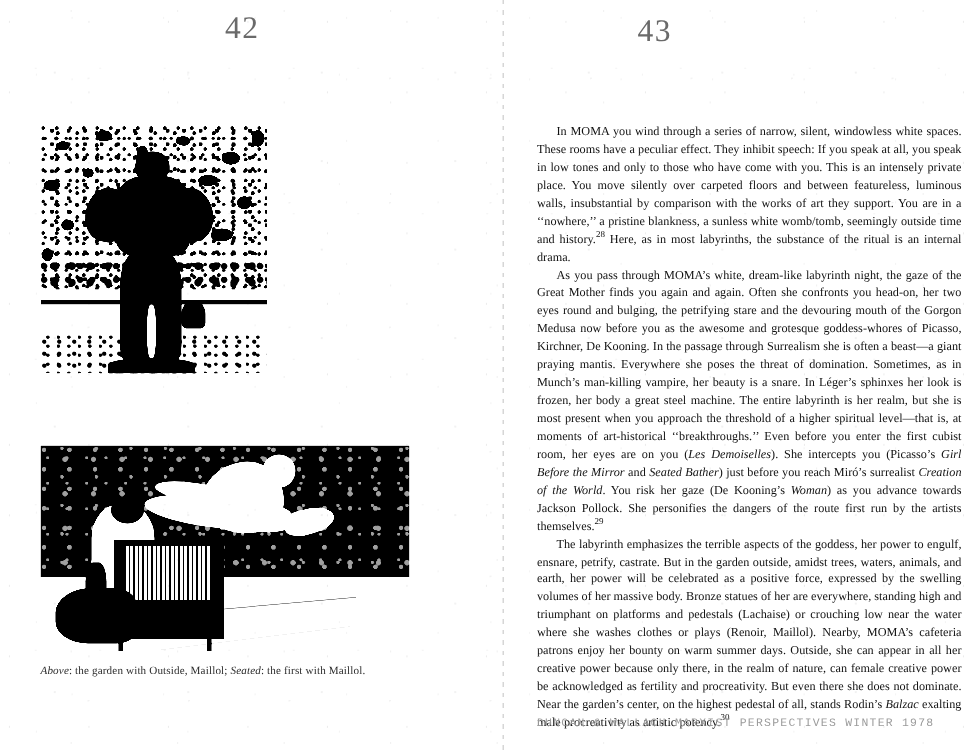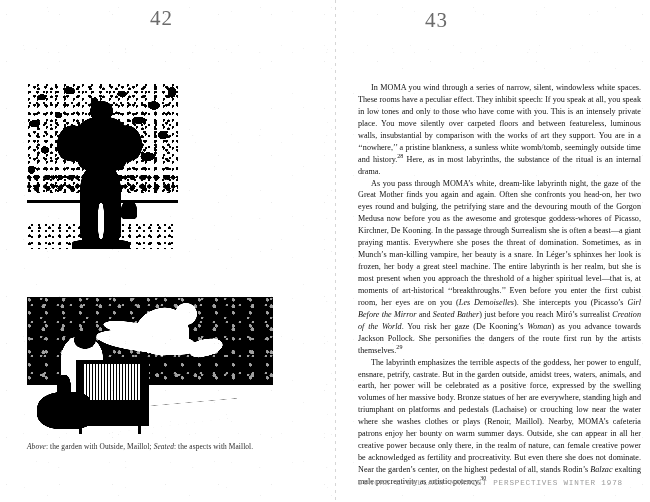--- a/index.html
+++ b/index.html
@@ -403,21 +403,21 @@
     <div class="seated-head"></div>
     <div class="chair"></div>
     <div class="chair-mesh"></div>
     <div class="chair-leg-l"></div>
     <div class="chair-leg-r"></div>
     <div class="bag"></div>
     <div class="foreground-clutter"></div>
   </div>
 
   <div id="caption">
-    <i>Above</i><span>: the garden with Outside, Maillol; </span><i>Seated</i><span>: the aspects with Maillol.</span>
+    <i>Above</i><span>: the garden with Outside, Maillol; </span><i>Seated</i><span>: the first with Maillol.</span>
   </div>
 
   <div id="text-column">
       <p><span>In MOMA you wind through a series of narrow, silent, windowless white spaces. These rooms have a peculiar effect. They inhibit speech: If you speak at all, you speak in low tones and only to those who have come with you. This is an intensely private place. You move silently over carpeted floors and between featureless, luminous walls, insubstantial by comparison with the works of art they support. You are in a ‘‘nowhere,’’ a pristine blankness, a sunless white womb/tomb, seemingly outside time and history.</span><sup>28</sup><span> Here, as in most labyrinths, the substance of the ritual is an internal drama.</span></p>
       <p><span>As you pass through MOMA’s white, dream-like labyrinth night, the gaze of the Great Mother finds you again and again. Often she confronts you head-on, her two eyes round and bulging, the petrifying stare and the devouring mouth of the Gorgon Medusa now before you as the awesome and grotesque goddess-whores of Picasso, Kirchner, De Kooning. In the passage through Surrealism she is often a beast—a giant praying mantis. Everywhere she poses the threat of domination. Sometimes, as in Munch’s man-killing vampire, her beauty is a snare. In Léger’s sphinxes her look is frozen, her body a great steel machine. The entire labyrinth is her realm, but she is most present when you approach the threshold of a higher spiritual level—that is, at moments of art-historical ‘‘breakthroughs.’’ Even before you enter the first cubist room, her eyes are on you (</span><i>Les Demoiselles</i><span>). She intercepts you (Picasso’s </span><i>Girl Before the Mirror</i><span> and </span><i>Seated Bather</i><span>) just before you reach Miró’s surrealist </span><i>Creation of the World</i><span>. You risk her gaze (De Kooning’s </span><i>Woman</i><span>) as you advance towards Jackson Pollock. She personifies the dangers of the route first run by the artists themselves.</span><sup>29</sup></p>
       <p><span>The labyrinth emphasizes the terrible aspects of the goddess, her power to engulf, ensnare, petrify, castrate. But in the garden outside, amidst trees, waters, animals, and earth, her power will be celebrated as a positive force, expressed by the swelling volumes of her massive body. Bronze statues of her are everywhere, standing high and triumphant on platforms and pedestals (Lachaise) or crouching low near the water where she washes clothes or plays (Renoir, Maillol). Nearby, MOMA’s cafeteria patrons enjoy her bounty on warm summer days. Outside, she can appear in all her creative power because only there, in the realm of nature, can female creative power be acknowledged as fertility and procreativity. But even there she does not dominate. Near the garden’s center, on the highest pedestal of all, stands Rodin’s </span><i>Balzac</i><span> exalting male procreativity as artistic potency.</span><sup>30</sup></p>
     </div>
 
   <div id="running-footer">DUNCAN &amp; WALLACH  MARXIST PERSPECTIVES  WINTER 1978</div>
 

